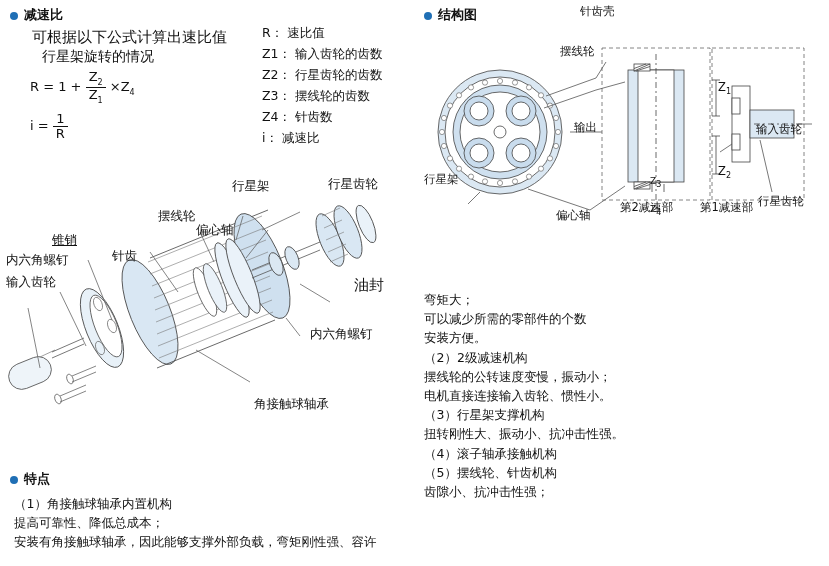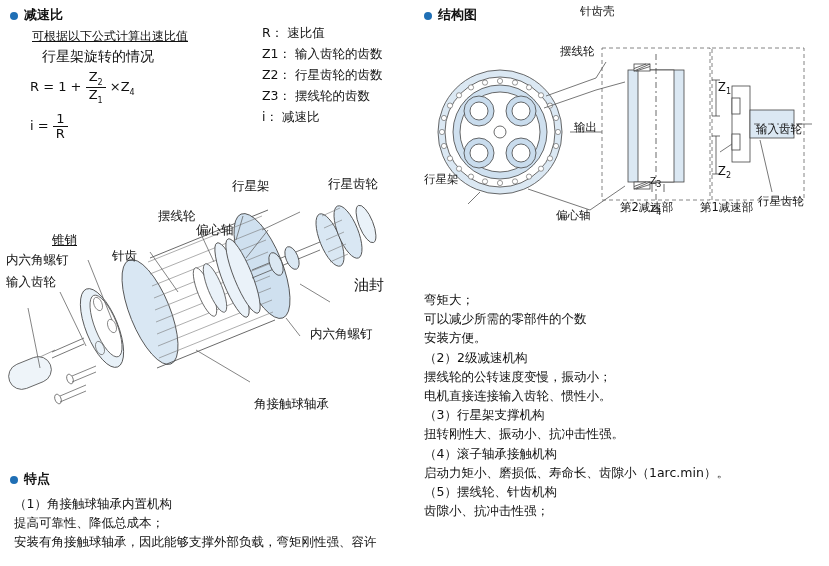--- a/index.html
+++ b/index.html
@@ -30,21 +30,21 @@
   .sub{font-size:8px;vertical-align:sub;}
   .legend-row{white-space:nowrap;line-height:21px;}
 </style>
 </head>
 <body>
 
 <div class="abs" style="left:10px;top:6px;">
   <span class="bullet"></span><span class="sec-title">减速比</span>
 </div>
 
-<div class="abs txt" style="left:32px;top:28px;font-size:12px;text-decoration:underline;">可根据以下公式计算出速比值</div>
+<div class="abs txt" style="left:32px;top:28px;font-size:15px;">可根据以下公式计算出速比值</div>
 <div class="abs txt" style="left:42px;top:48px;font-size:14px;">行星架旋转的情况</div>
 
 <div class="abs formula" style="left:30px;top:70px;">
   <span>R = 1 +</span>
   <span class="frac">
     <span class="num"><span>Z</span><span class="sub">2</span></span>
     <span class="den"><span>Z</span><span class="sub">1</span></span>
   </span>
   <span>×Z</span><span class="sub">4</span>
 </div>
@@ -55,20 +55,21 @@
     <span class="num">1</span>
     <span class="den">R</span>
   </span>
 </div>
 
 <div class="abs" style="left:262px;top:22px;font-size:12.5px;">
   <div class="legend-row">R： 速比值</div>
   <div class="legend-row">Z1： 输入齿轮的齿数</div>
   <div class="legend-row">Z2： 行星齿轮的齿数</div>
   <div class="legend-row">Z3： 摆线轮的齿数</div>
+  <div class="legend-row">Z4： 针齿数</div>
   <div class="legend-row">i： 减速比</div>
 </div>
 
 <div class="abs" style="left:424px;top:6px;">
   <span class="bullet"></span><span class="sec-title">结构图</span>
 </div>
 
 <div class="abs" style="left:420px;top:24px;width:405px;height:195px;">
 <svg width="405" height="195" viewBox="0 0 405 195">
   <g fill="none" stroke="#444" stroke-width="0.8">
@@ -260,16 +261,15 @@
 <div class="abs txt-blk" style="left:424px;top:290px;width:400px;font-size:12.5px;line-height:19.2px;">
   <div>弯矩大；</div>
   <div>可以减少所需的零部件的个数</div>
   <div>安装方便。</div>
   <div>（2）2级减速机构</div>
   <div>摆线轮的公转速度变慢，振动小；</div>
   <div>电机直接连接输入齿轮、惯性小。</div>
   <div>（3）行星架支撑机构</div>
   <div>扭转刚性大、振动小、抗冲击性强。</div>
   <div>（4）滚子轴承接触机构</div>
-  <div>启动力矩小、磨损低、寿命长、齿隙小（1arc.min）。</div>
   <div>（5）摆线轮、针齿机构</div>
   <div>齿隙小、抗冲击性强；</div>
 </div>
 
 </body></html>

